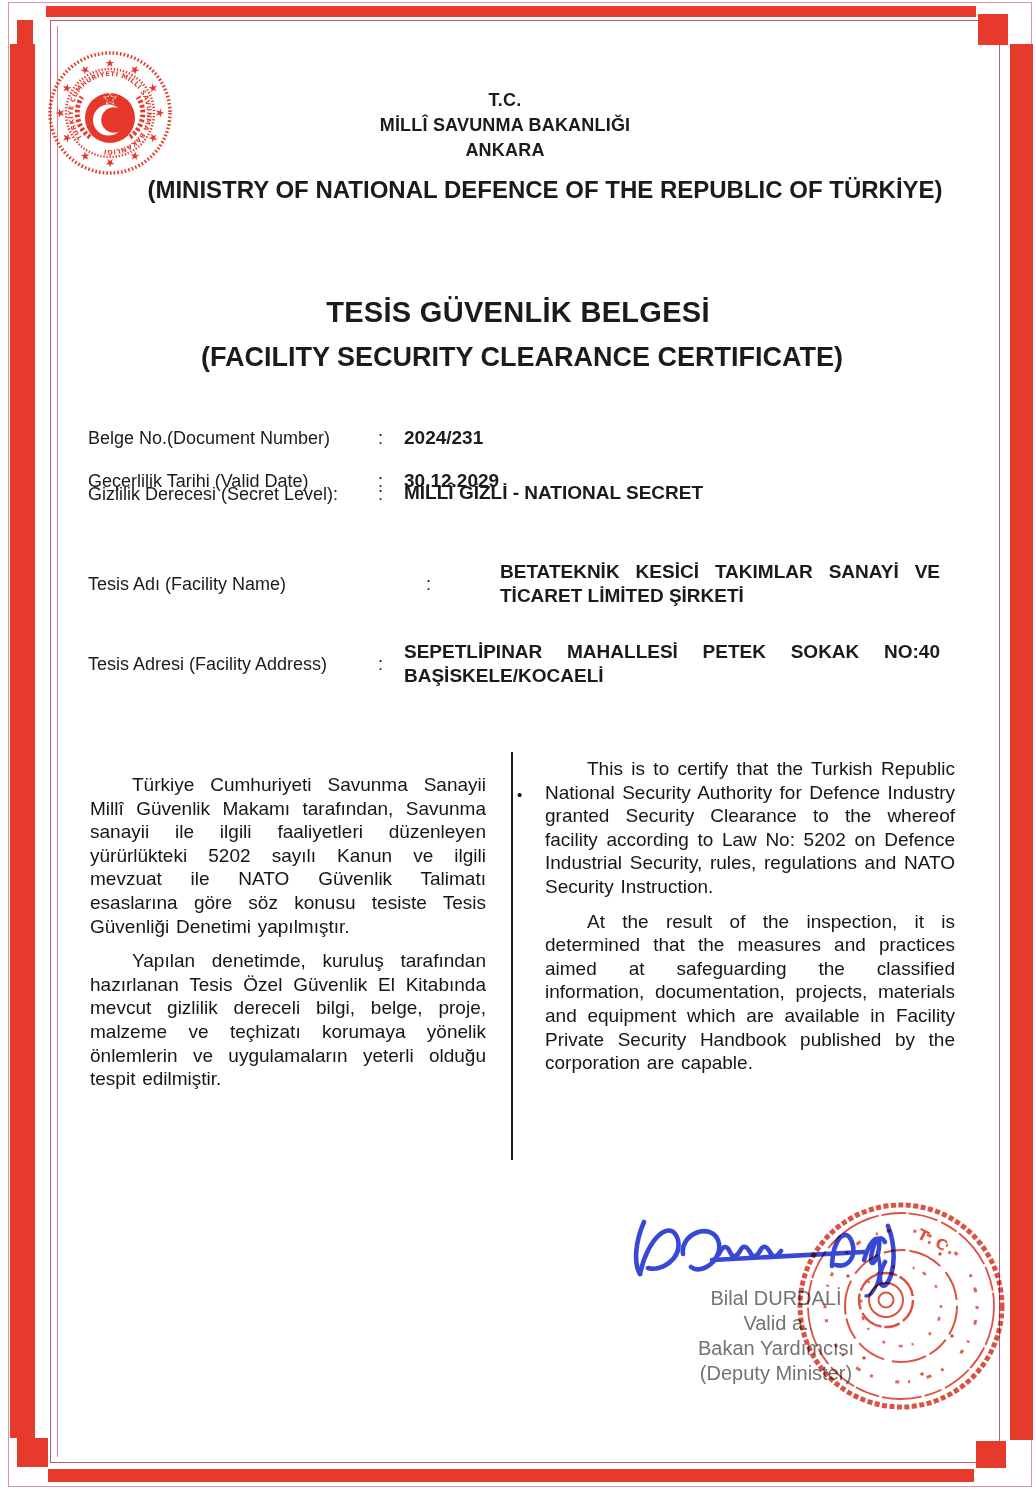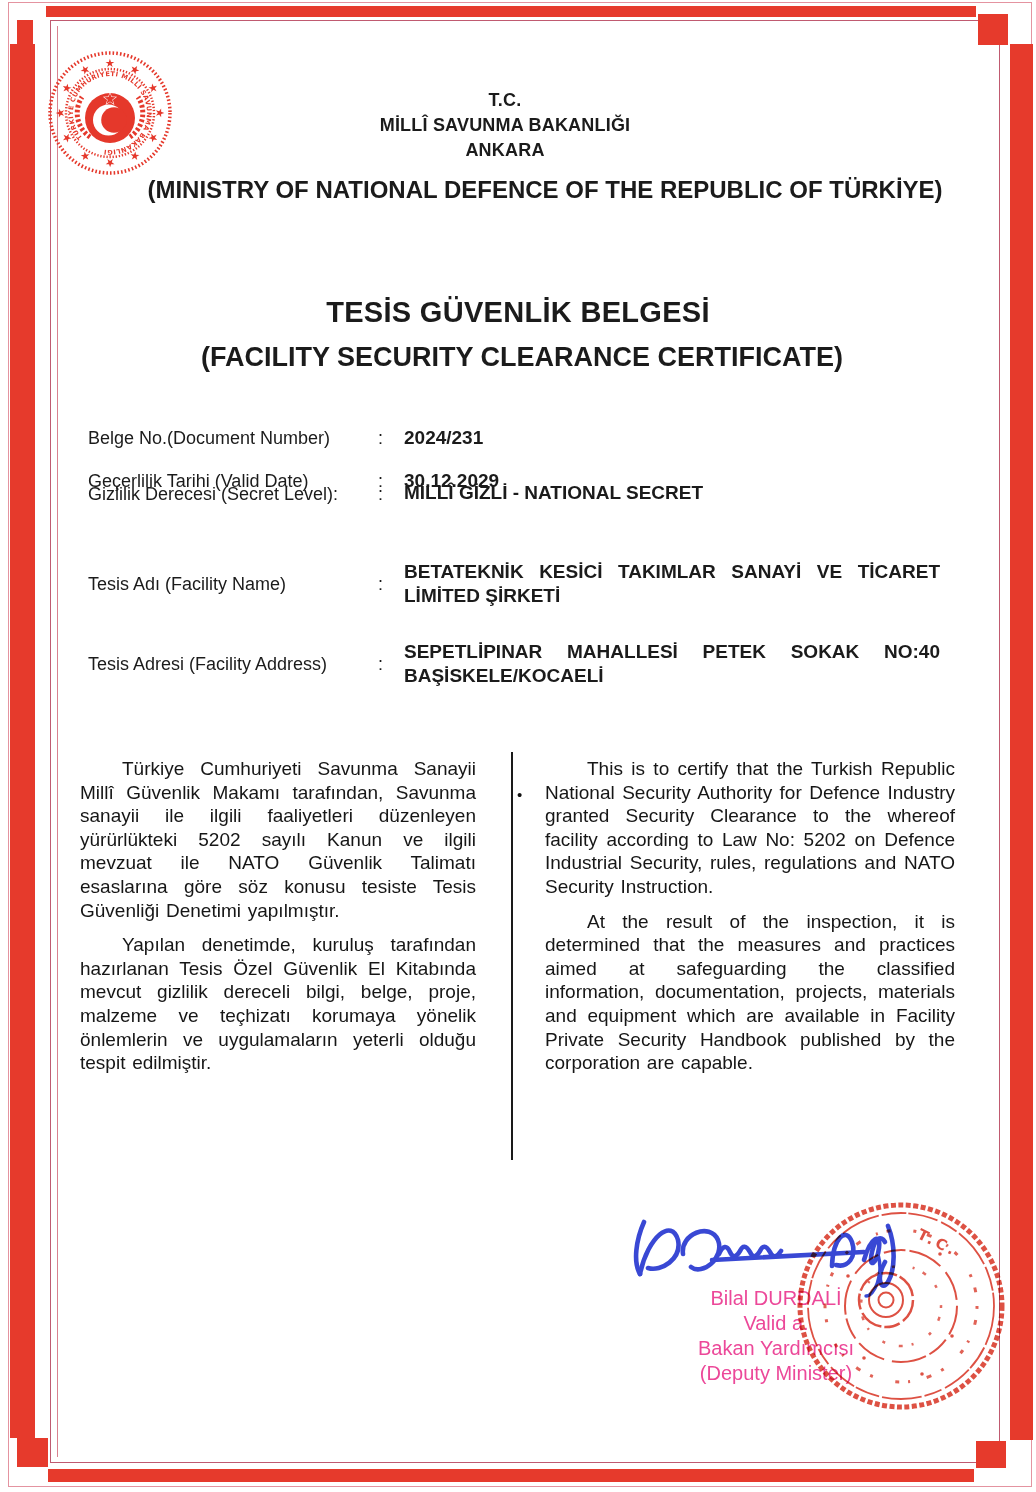--- a/index.html
+++ b/index.html
@@ -26,35 +26,35 @@
   .header{position:absolute;top:88px;left:0;right:26px;text-align:center;
           font-weight:bold;font-size:18px;line-height:25px;letter-spacing:.2px;}
   .header-en{position:absolute;top:176px;left:54px;right:0;text-align:center;
           font-weight:bold;font-size:24px;}
   
   .title{position:absolute;top:296px;left:0;right:0;text-align:center;font-weight:bold;}
   .title-tr{font-size:29px;letter-spacing:.3px;}
   .title-en{font-size:27px;margin-top:13px;padding-left:8px;}
   
   .frow{position:absolute;left:88px;width:852px;display:flex;align-items:center;}
-  .f0{top:426px;} .f1{top:469px;} .f2{top:481px;align-items:flex-end;} .f3{top:560px;} .f4{top:640px;}
+  .f0{top:426px;} .f1{top:469px;} .f2{top:481px;align-items:flex-end;} .f3{top:560px;gap:48px;} .f4{top:640px;}
   .flabel{width:290px;font-size:18px;flex:none;}
   .fsep{width:26px;font-size:18px;flex:none;}
   .fvalue{flex:1;font-weight:bold;font-size:19px;line-height:24px;text-align:justify;}
   
   .divider{position:absolute;left:511px;top:752px;width:2px;height:408px;background:#1a1a1a;}
   .bullet{position:absolute;left:517px;top:786px;font-size:15px;color:#111;}
   .col{position:absolute;top:757px;font-size:19px;line-height:23.6px;text-align:justify;color:#161616;word-spacing:1.5px;}
   .col p{margin:0 0 11px 0;text-indent:42px;}
-  .col-left{left:80px;width:396px;}
+  .col-left{left:90px;width:396px;margin-top:16px;}
   .col-right{left:545px;width:410px;}
   
   .signature{position:absolute;left:628px;top:1210px;width:280px;height:96px;z-index:3;mix-blend-mode:multiply;}
   .sig-block{position:absolute;left:636px;top:1286px;width:280px;text-align:center;
-             font-size:20px;line-height:25px;color:#ec4899;z-index:4;}
+             font-size:20px;line-height:25px;color:#737373;z-index:4;}
   .stamp{position:absolute;left:790px;top:1196px;width:222px;height:222px;z-index:5;
          mix-blend-mode:multiply;opacity:.95;}
 </style>
 </head>
 <body>
 
 <div class="page">
 
   <div class="thin-outer"></div>
   <div class="thin-inner"></div>

